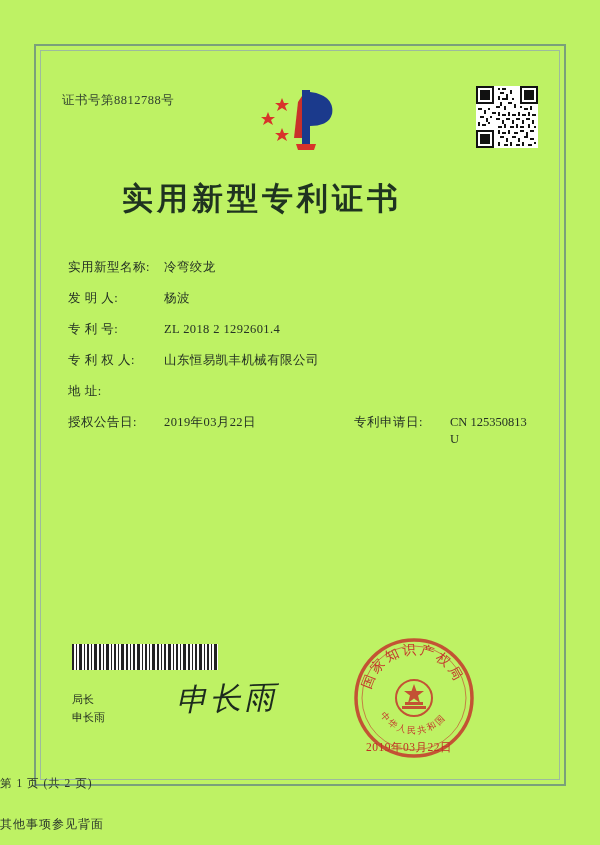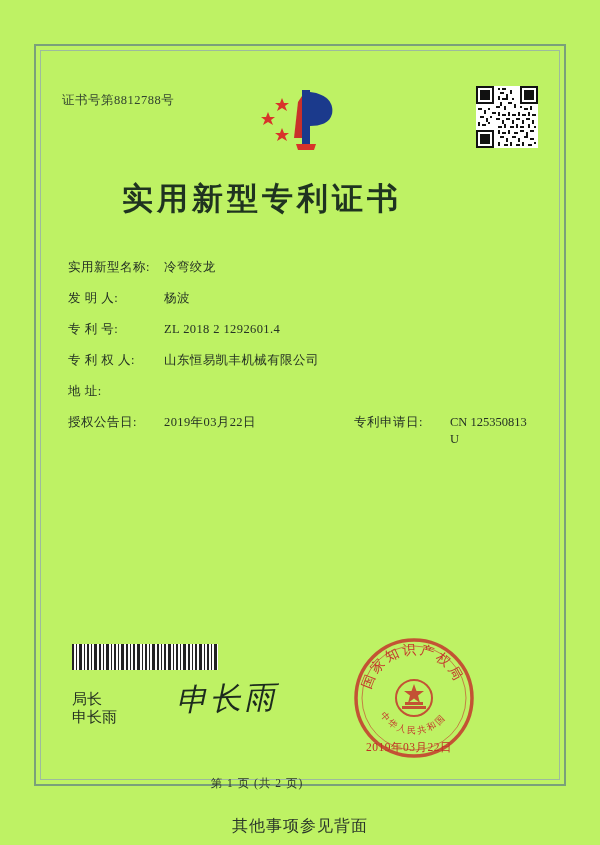--- a/index.html
+++ b/index.html
@@ -163,55 +163,55 @@
     font-size: 11.5px;
     color: #c03124;
     letter-spacing: 0.5px;
   }
 
   
   .sig-label {
     position: absolute;
     left: 72px;
     top: 690px;
-    font-size: 15px;
+    font-size: 11px;
     line-height: 18px;
     color: #243021;
   }
   .sig-script {
     position: absolute;
     left: 176px;
     top: 678px;
     font-size: 31px;
     color: #1d2b1d;
     font-family: "Liberation Serif", "DejaVu Serif", serif;
     font-style: italic;
     letter-spacing: 3px;
     transform: rotate(-2deg);
   }
 
   .page-no {
     position: absolute;
     left: 0;
     top: 776px;
     width: 514px;
-    text-align: center;
+    text-align: left;
     font-size: 11.5px;
     color: #2b372a;
     letter-spacing: 1px;
     font-family: Liberation Serif, serif;
   }
 
   .footnote {
     position: absolute;
     left: 0;
     top: 816px;
     width: 600px;
-    text-align: center;
-    font-size: 16px;
+    text-align: left;
+    font-size: 12px;
     color: #2b372a;
     letter-spacing: 1px;
   }
 </style>
 </head>
 <body>
 
 <div class="certificate">
 
   <div class="border-outer"></div>

